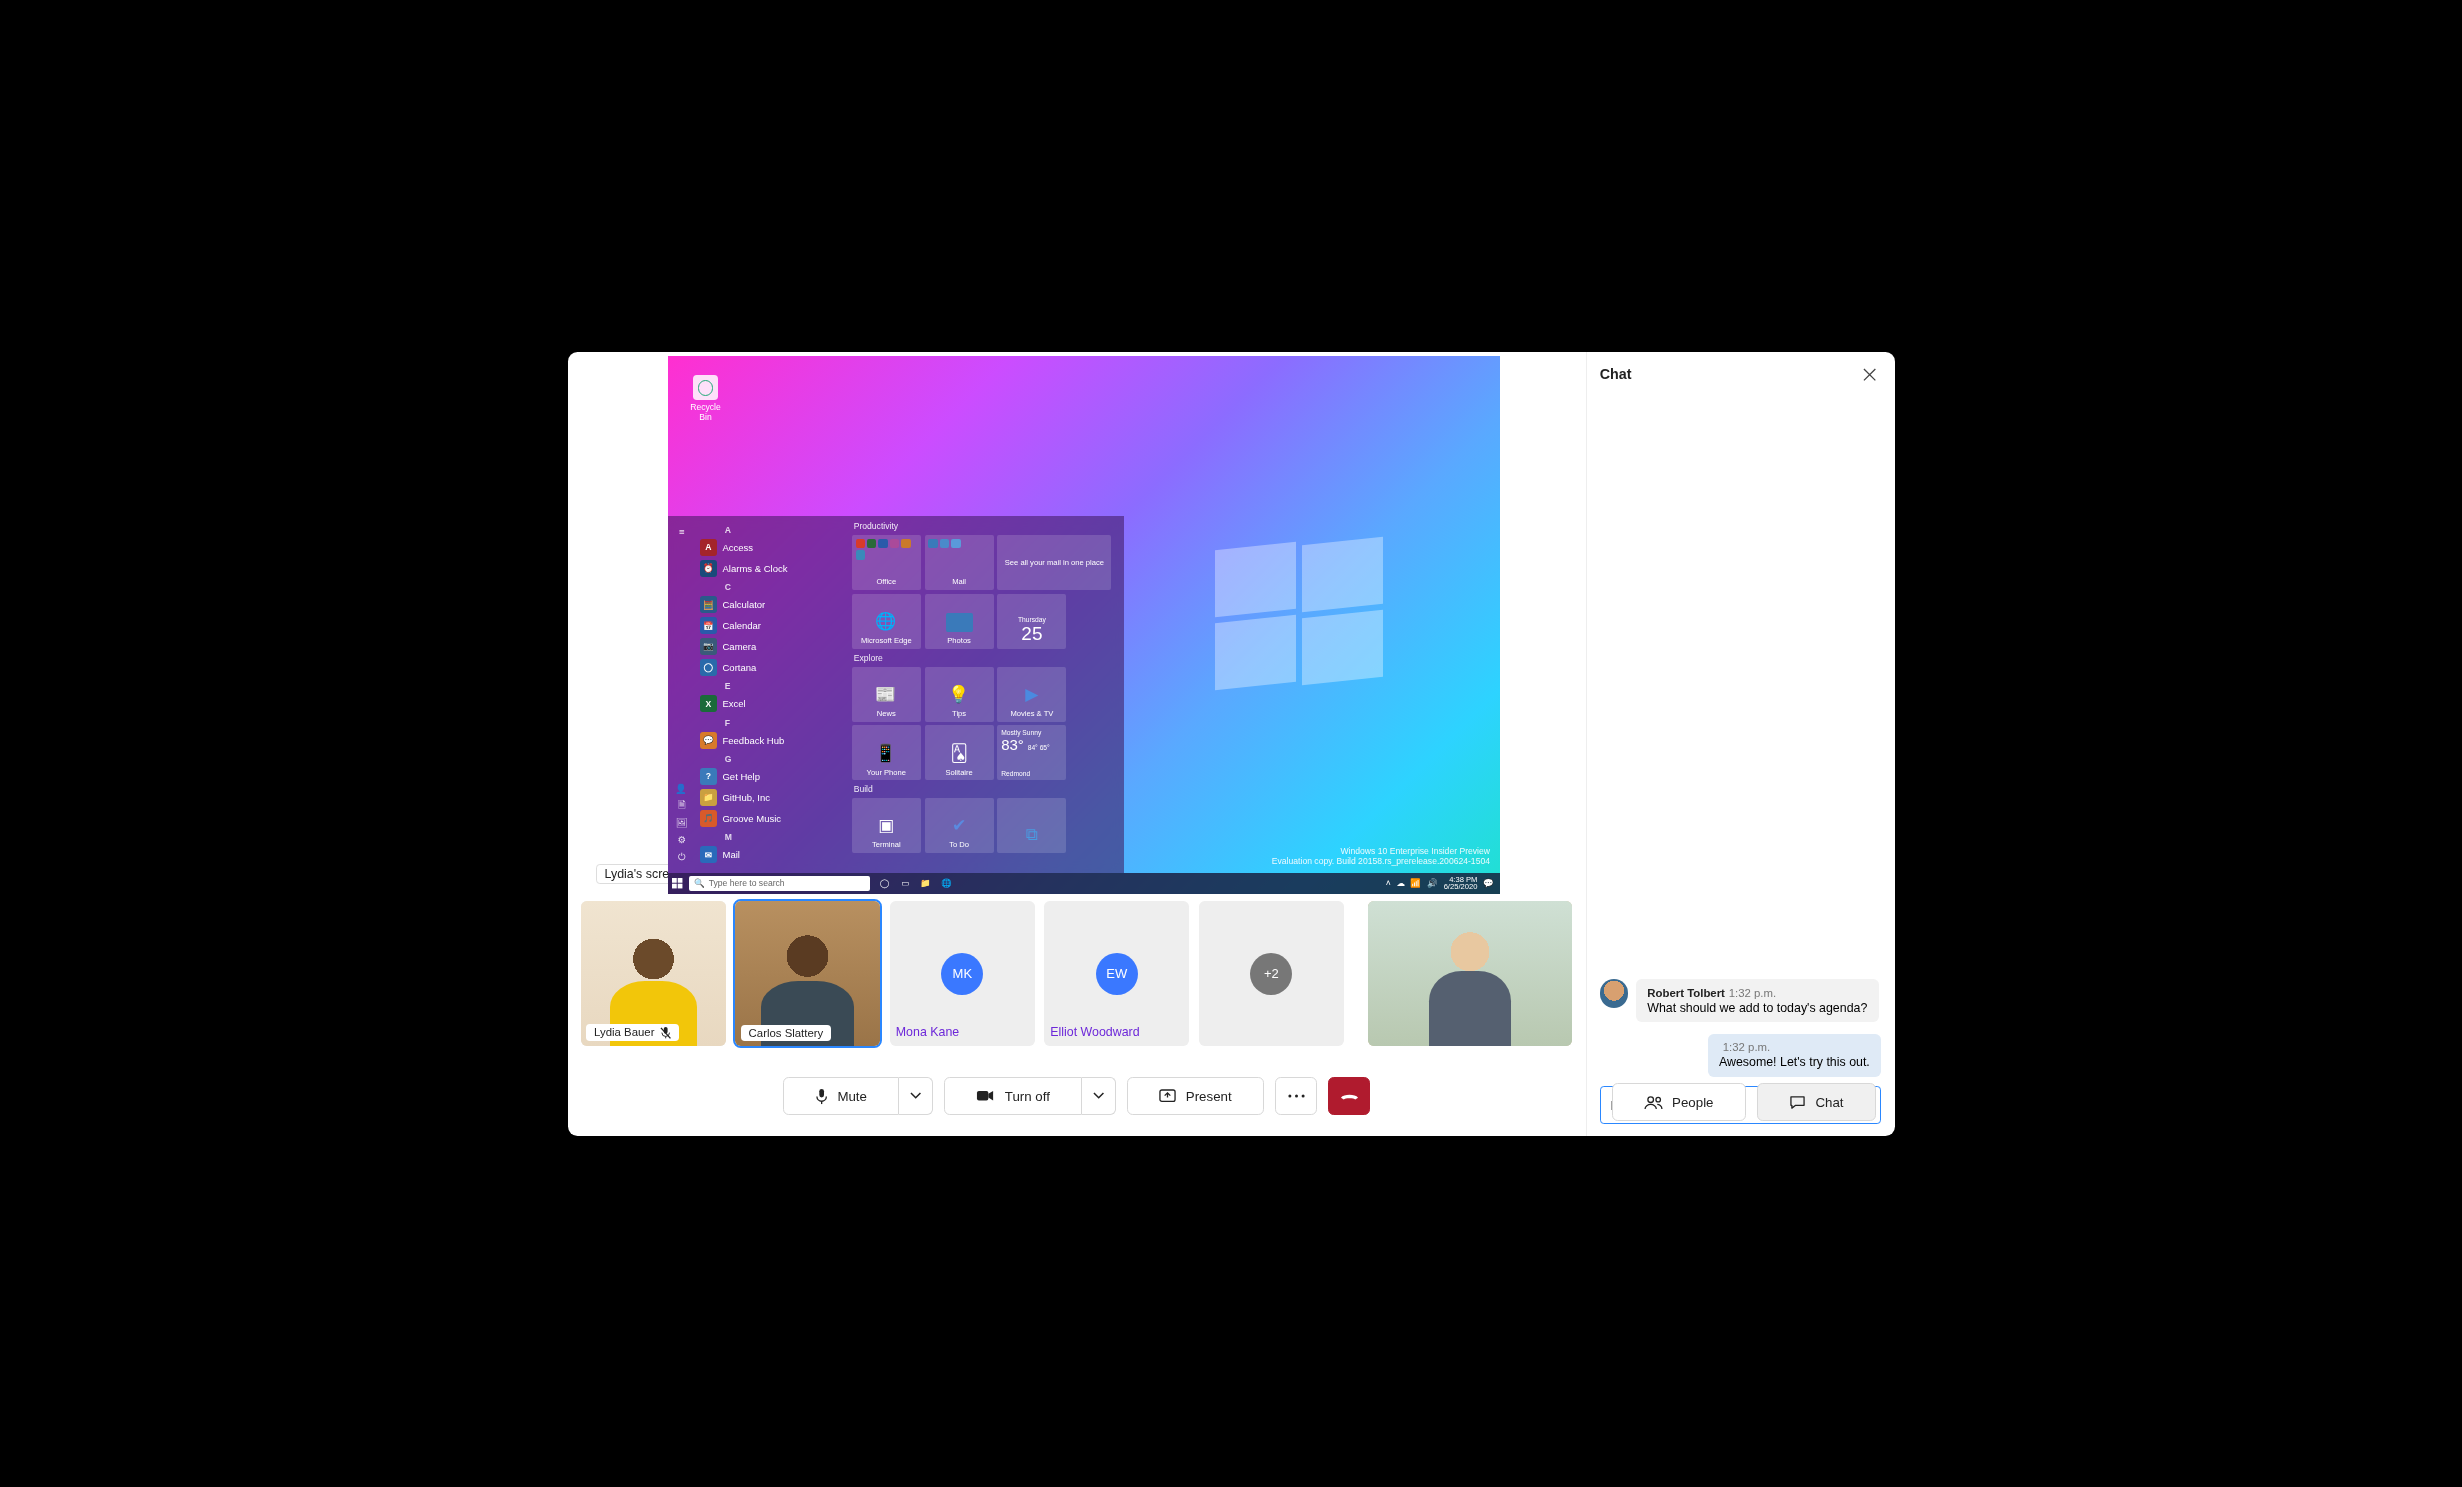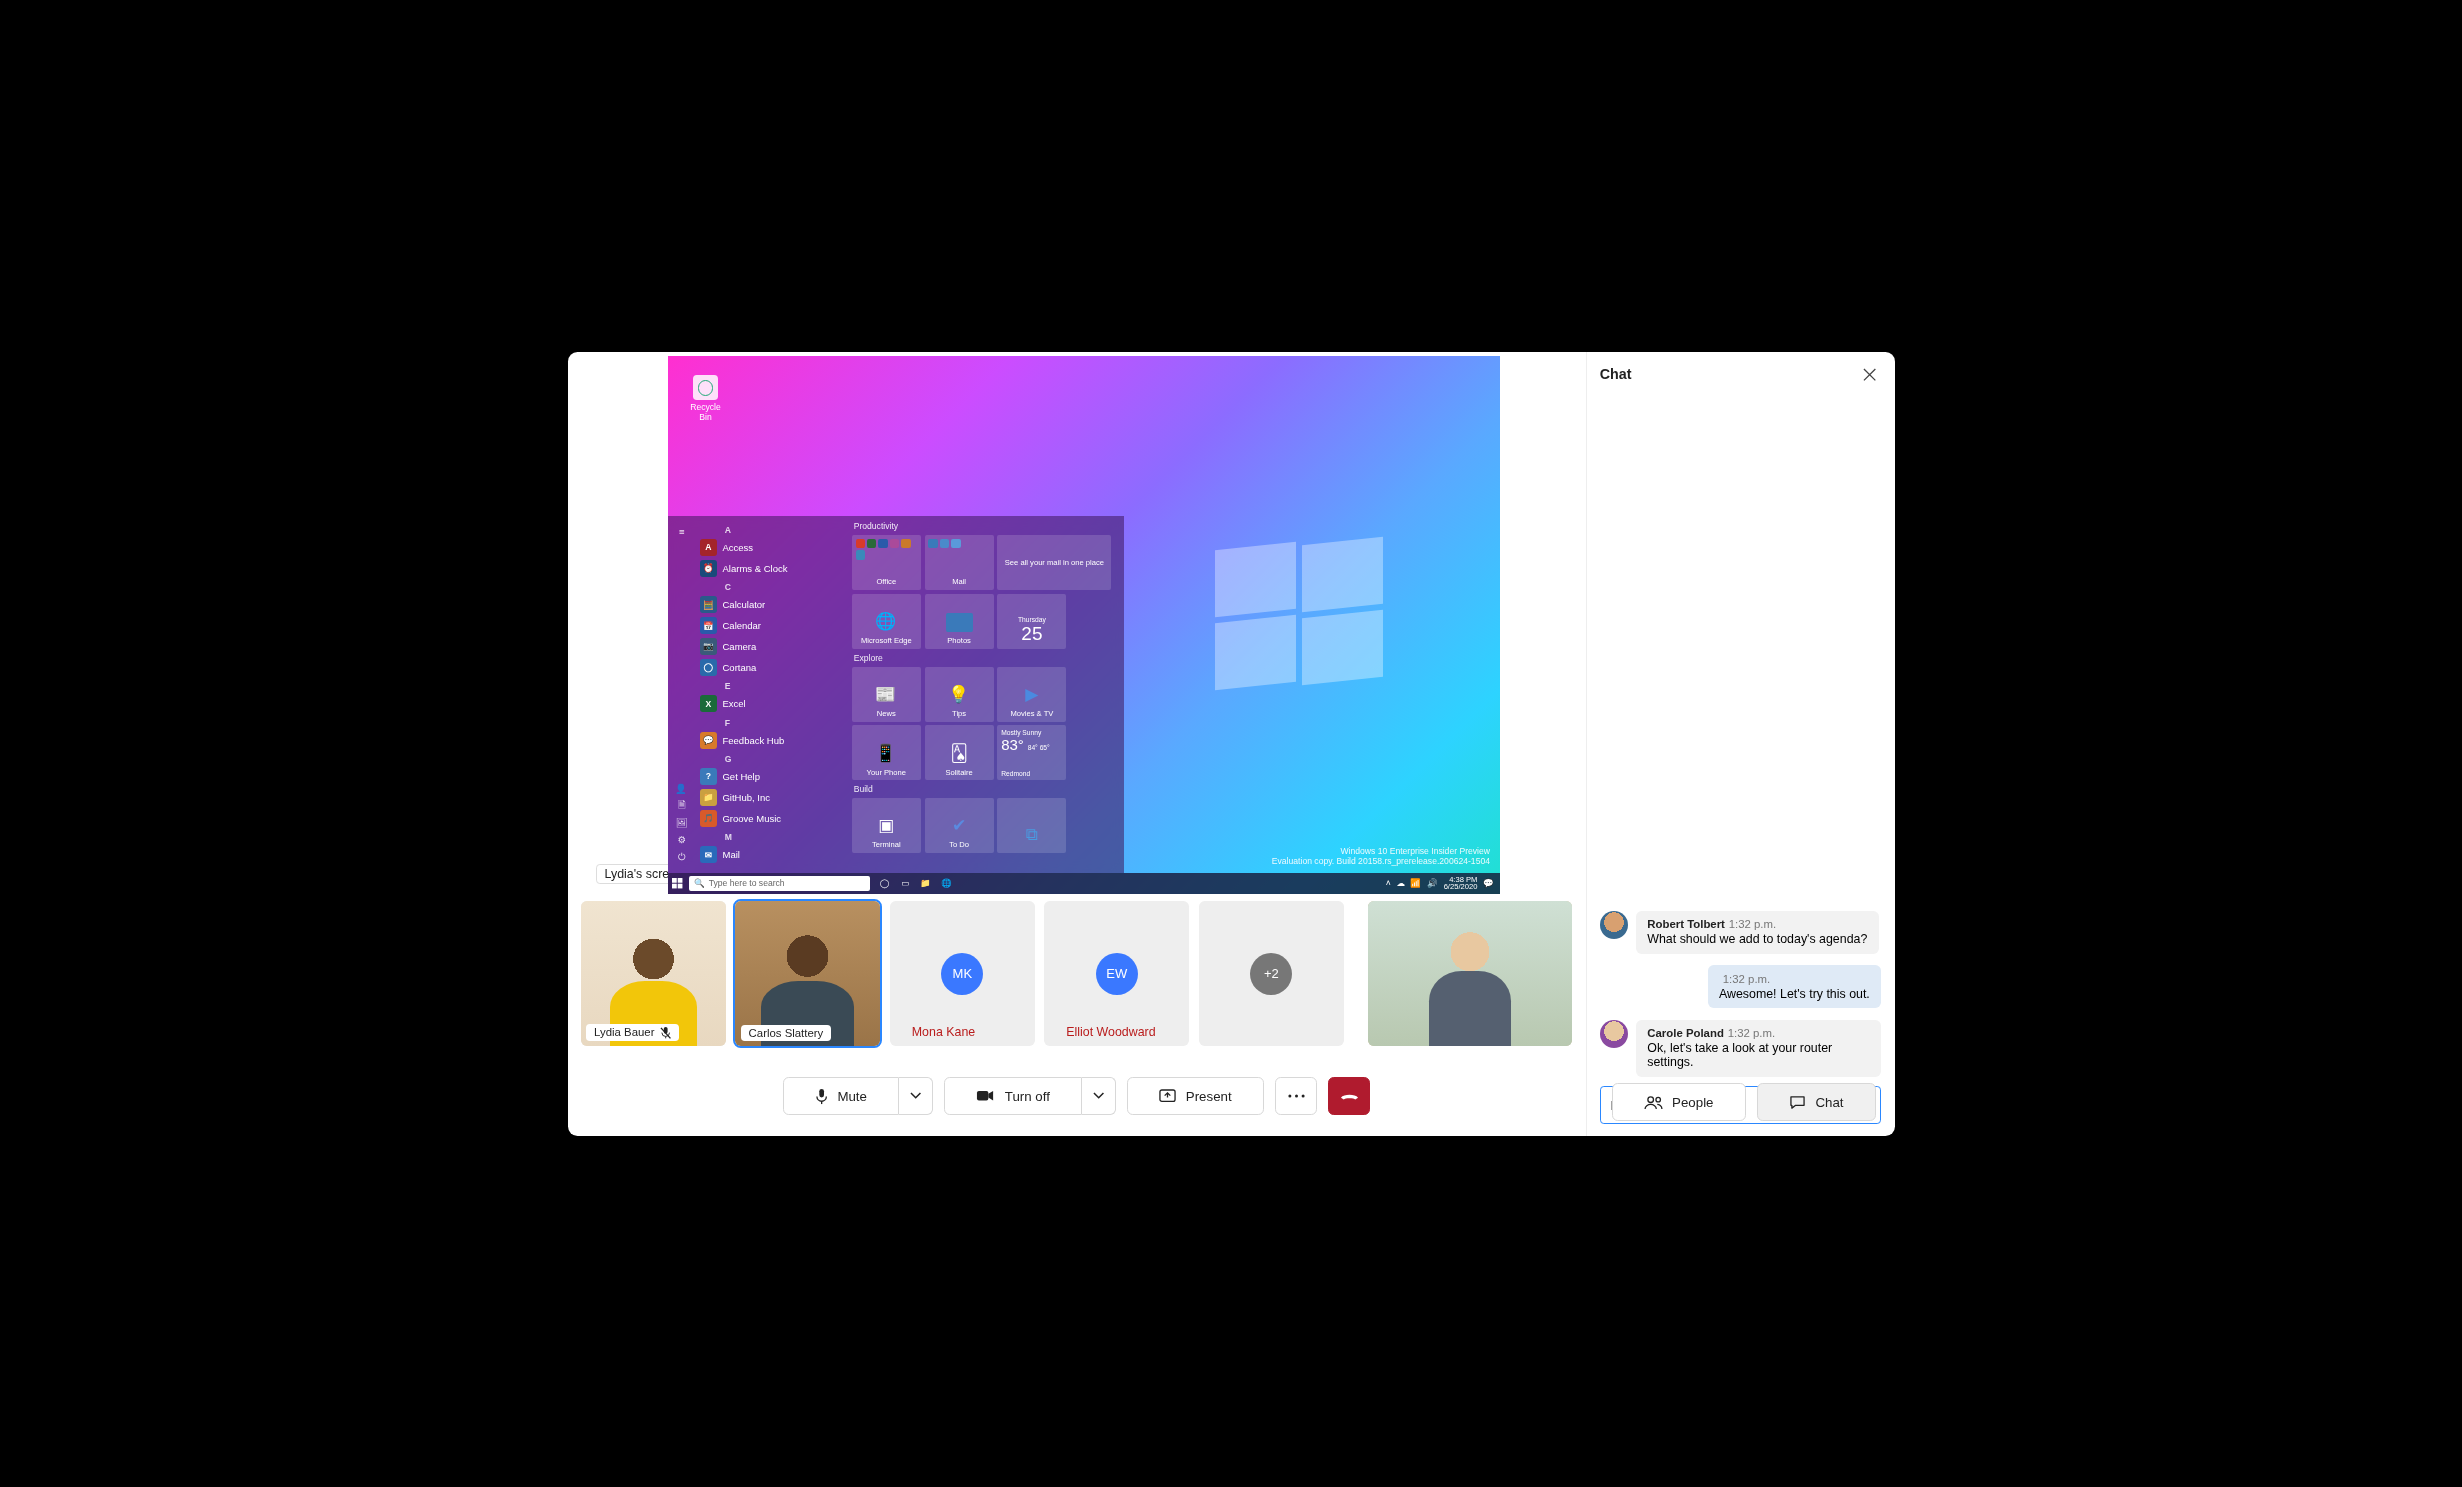--- a/index.html
+++ b/index.html
@@ -40,21 +40,21 @@
   .tb-search { width: 181px; height: 15px; background: #fff; border-radius: 1.9px; display: flex; align-items: center; padding: 0 5.7px; gap: 3.8px; color: #666; }
   .tb-icons { display: flex; gap: 5.7px; margin-left: 7.6px; }
   .tb-icons span { width: 15px; height: 15px; display: flex; align-items: center; justify-content: center; }
   .tb-tray { margin-left: auto; display: flex; align-items: center; gap: 5.7px; padding-right: 5.7px; }
   .tb-clock { text-align: right; font-size: 7.6px; line-height: 1; }
 
   .participants { display: flex; gap: 9.5px; padding: 2.9px 13.3px 0; height: 164px; }
   .tile-card { width: 145px; height: 145px; border-radius: 5.7px; background: #eee; position: relative; overflow: hidden; display: flex; align-items: center; justify-content: center; }
   .tile-card.active { outline: 2.9px solid #2a87ff; outline-offset: 0; }
   .tile-card .name-chip { position: absolute; left: 5.7px; bottom: 5.7px; background: #fff; border-radius: 3.8px; padding: 1.9px 7.6px; font-size: 11.4px; color: #222; display: flex; align-items: center; gap: 5.7px; }
-  .tile-card .name-plain { position: absolute; left: 22px; bottom: 7.6px; font-size: 12.4px; color: #b91c1c; }
+  .tile-card .name-plain { position: absolute; left: 6px; bottom: 7.6px; font-size: 12.4px; color: #6d28d9; }
   .avatar-circle { width: 42px; height: 42px; border-radius: 50%; background: #3a78ff; color: #fff; display: flex; align-items: center; justify-content: center; font-size: 13px; font-weight: 500; }
   .avatar-circle.gray { background: #777; }
   .tile-card.photo .bg { position: absolute; inset: 0; }
   .self-tile { width: 204px; height: 145px; border-radius: 5.7px; background: #d7c9a8; position: relative; overflow: hidden; margin-left: auto; }
   .self-tile .bg { position: absolute; inset: 0; }
 
   .controls { height: 67px; display: flex; align-items: center; justify-content: center; gap: 11.4px; padding: 0 19px; }
   .btn-grp { display: flex; }
   .btn { height: 38px; border: 1px solid #d8d8d8; background: #fff; display: flex; align-items: center; padding: 0 31px; gap: 9.5px; font-size: 13.3px; cursor: pointer; color: #222; }
   .btn:first-child { border-radius: 5.7px 0 0 5.7px; }
@@ -451,27 +451,20 @@
           <div class="meta"><span class="nm">Robert Tolbert</span><span class="tm">1:32 p.m.</span></div>
           <div>What should we add to today's agenda?</div>
         </div>
       </div>
       <div class="msg mine">
         <div class="bubble">
           <div class="meta"><span class="tm">1:32 p.m.</span></div>
           <div>Awesome! Let's try this out.</div>
         </div>
       </div>
-      <div class="msg">
-        <div class="av a2"></div>
-        <div class="bubble">
-          <div class="meta"><span class="nm">Carole Poland</span><span class="tm">1:32 p.m.</span></div>
-          <div>Ok, let's take a look at your router settings.</div>
-        </div>
-      </div>
     </div>
     <div class="chat-input">
       <input type="text" placeholder="Enter a message" style="">
       <span>
           <svg width="17" height="15" viewBox="0 0 18 16">
             <path d="M1 1l16 7-16 7 3-7z" stroke="#888" fill="none" stroke-width="1.4" stroke-linejoin="round"></path>
           </svg>
         </span>
     </div>
   </div>

